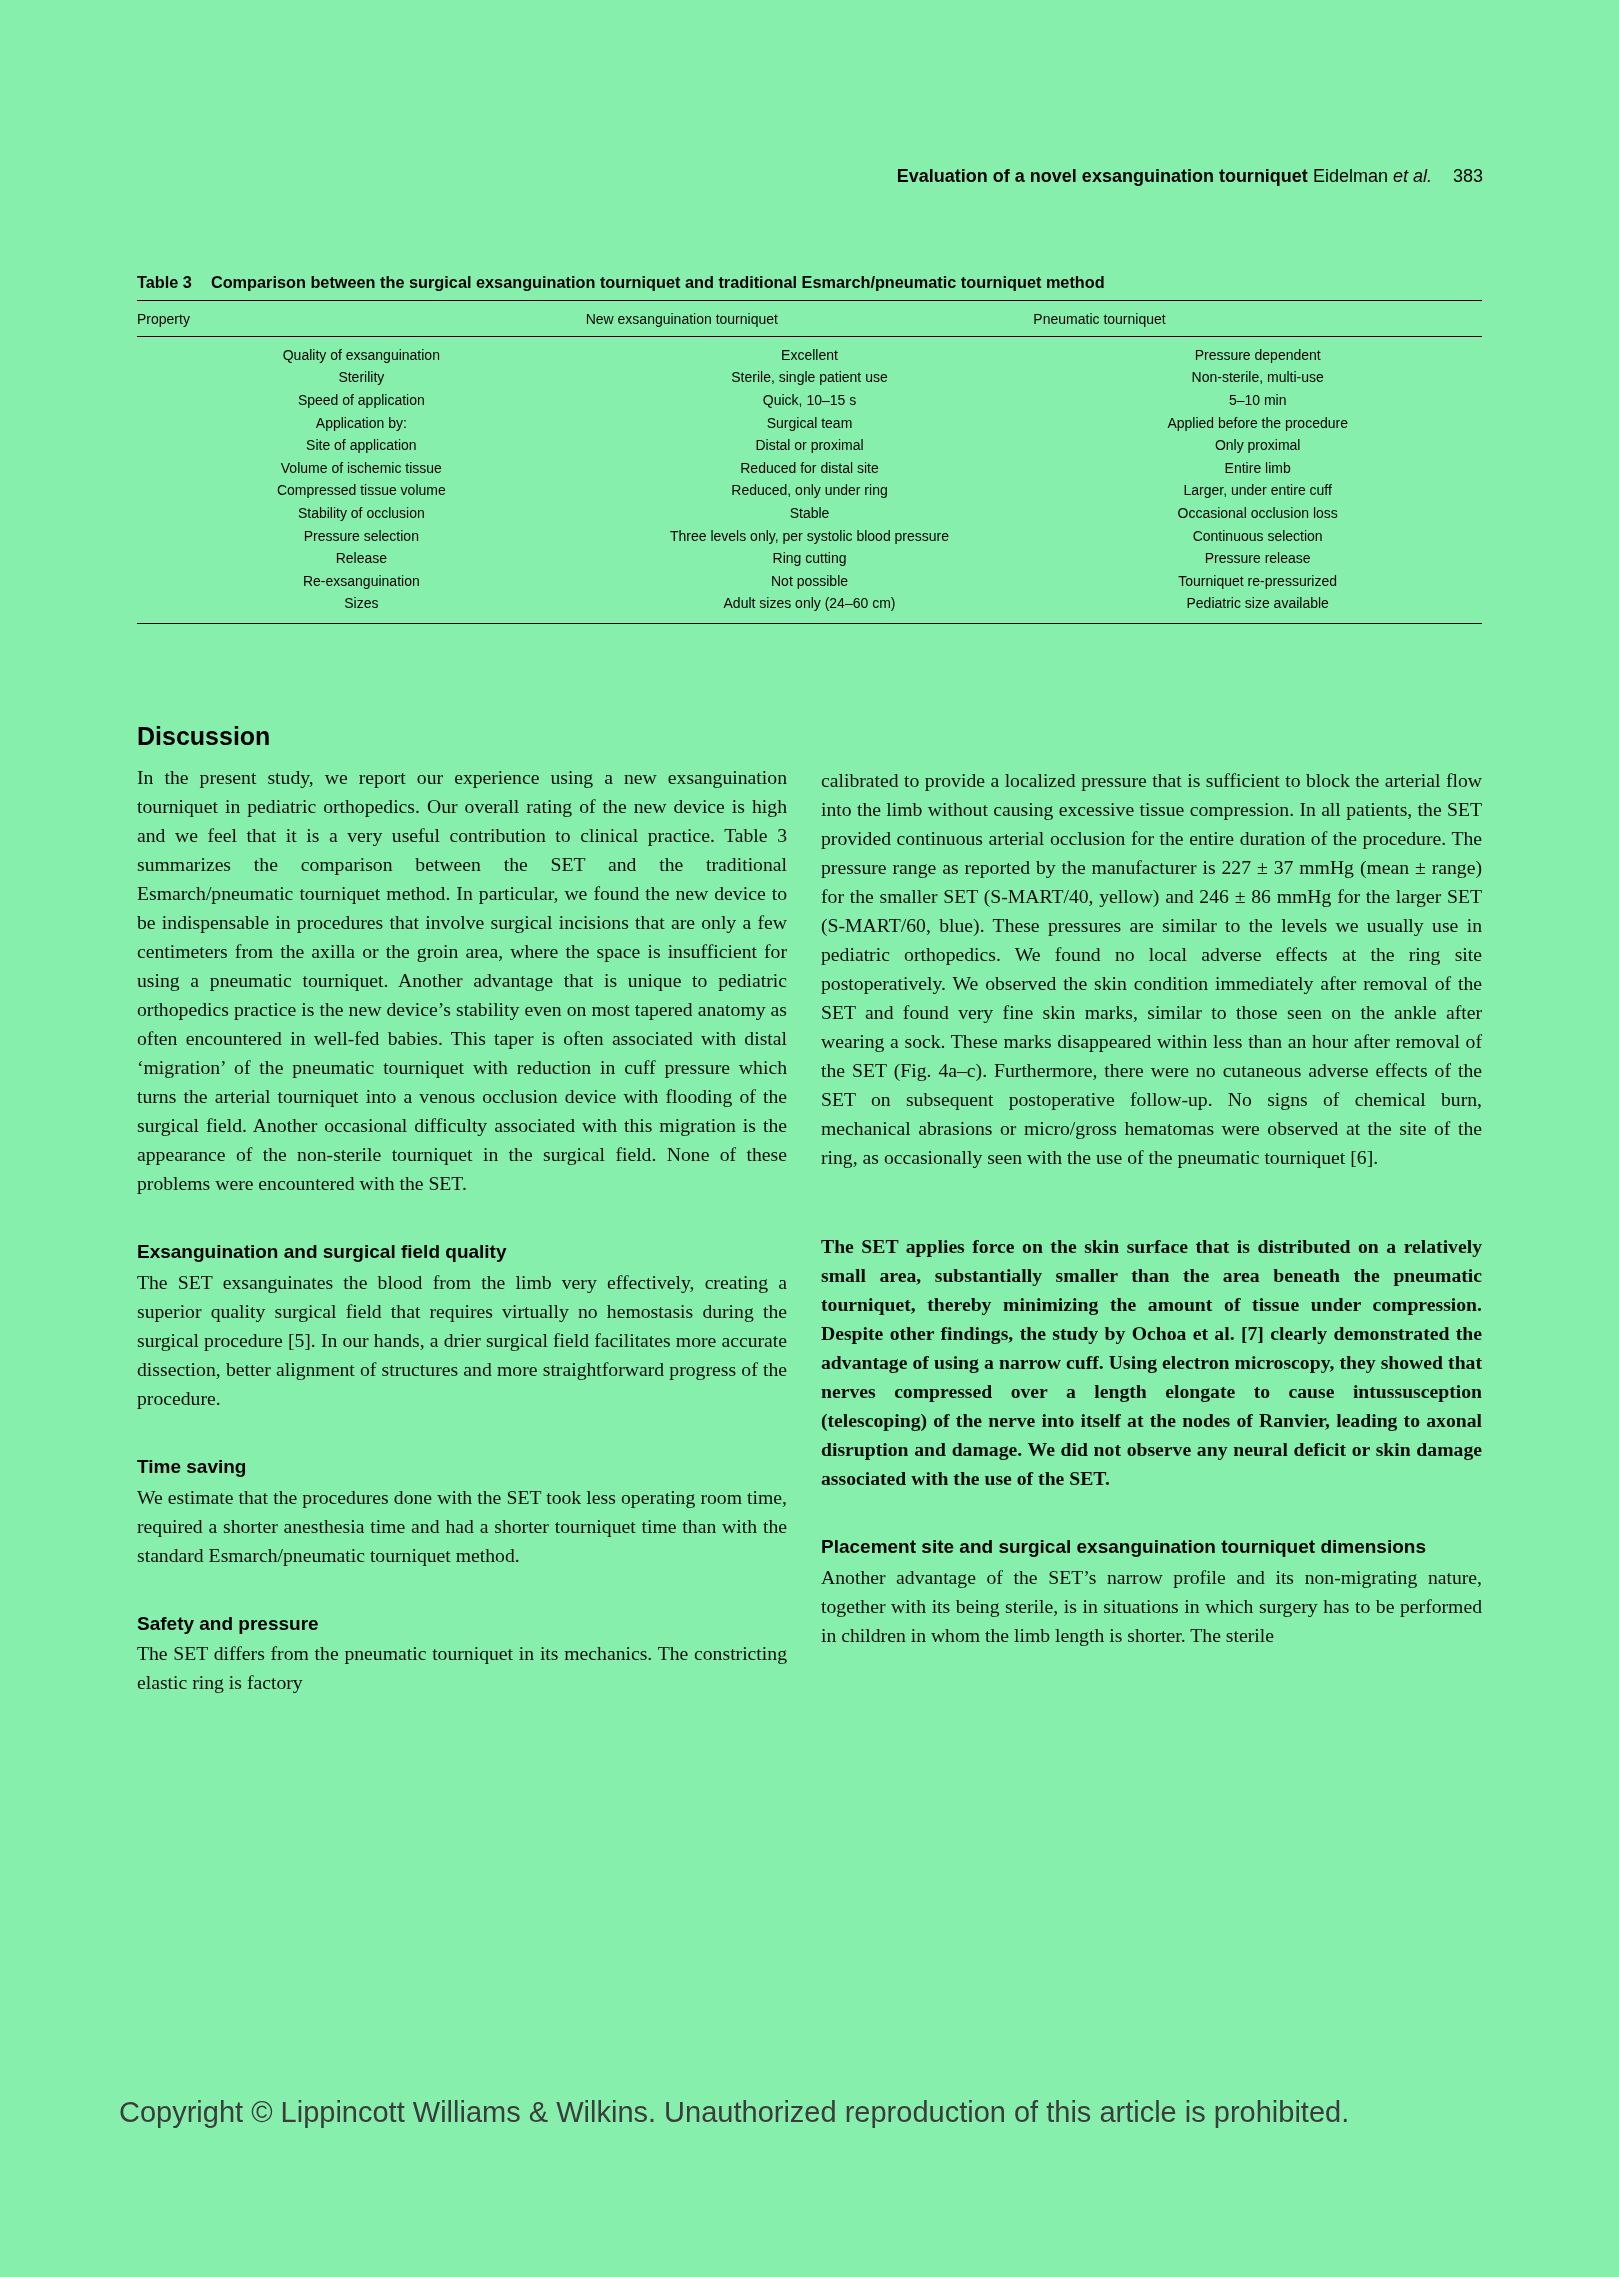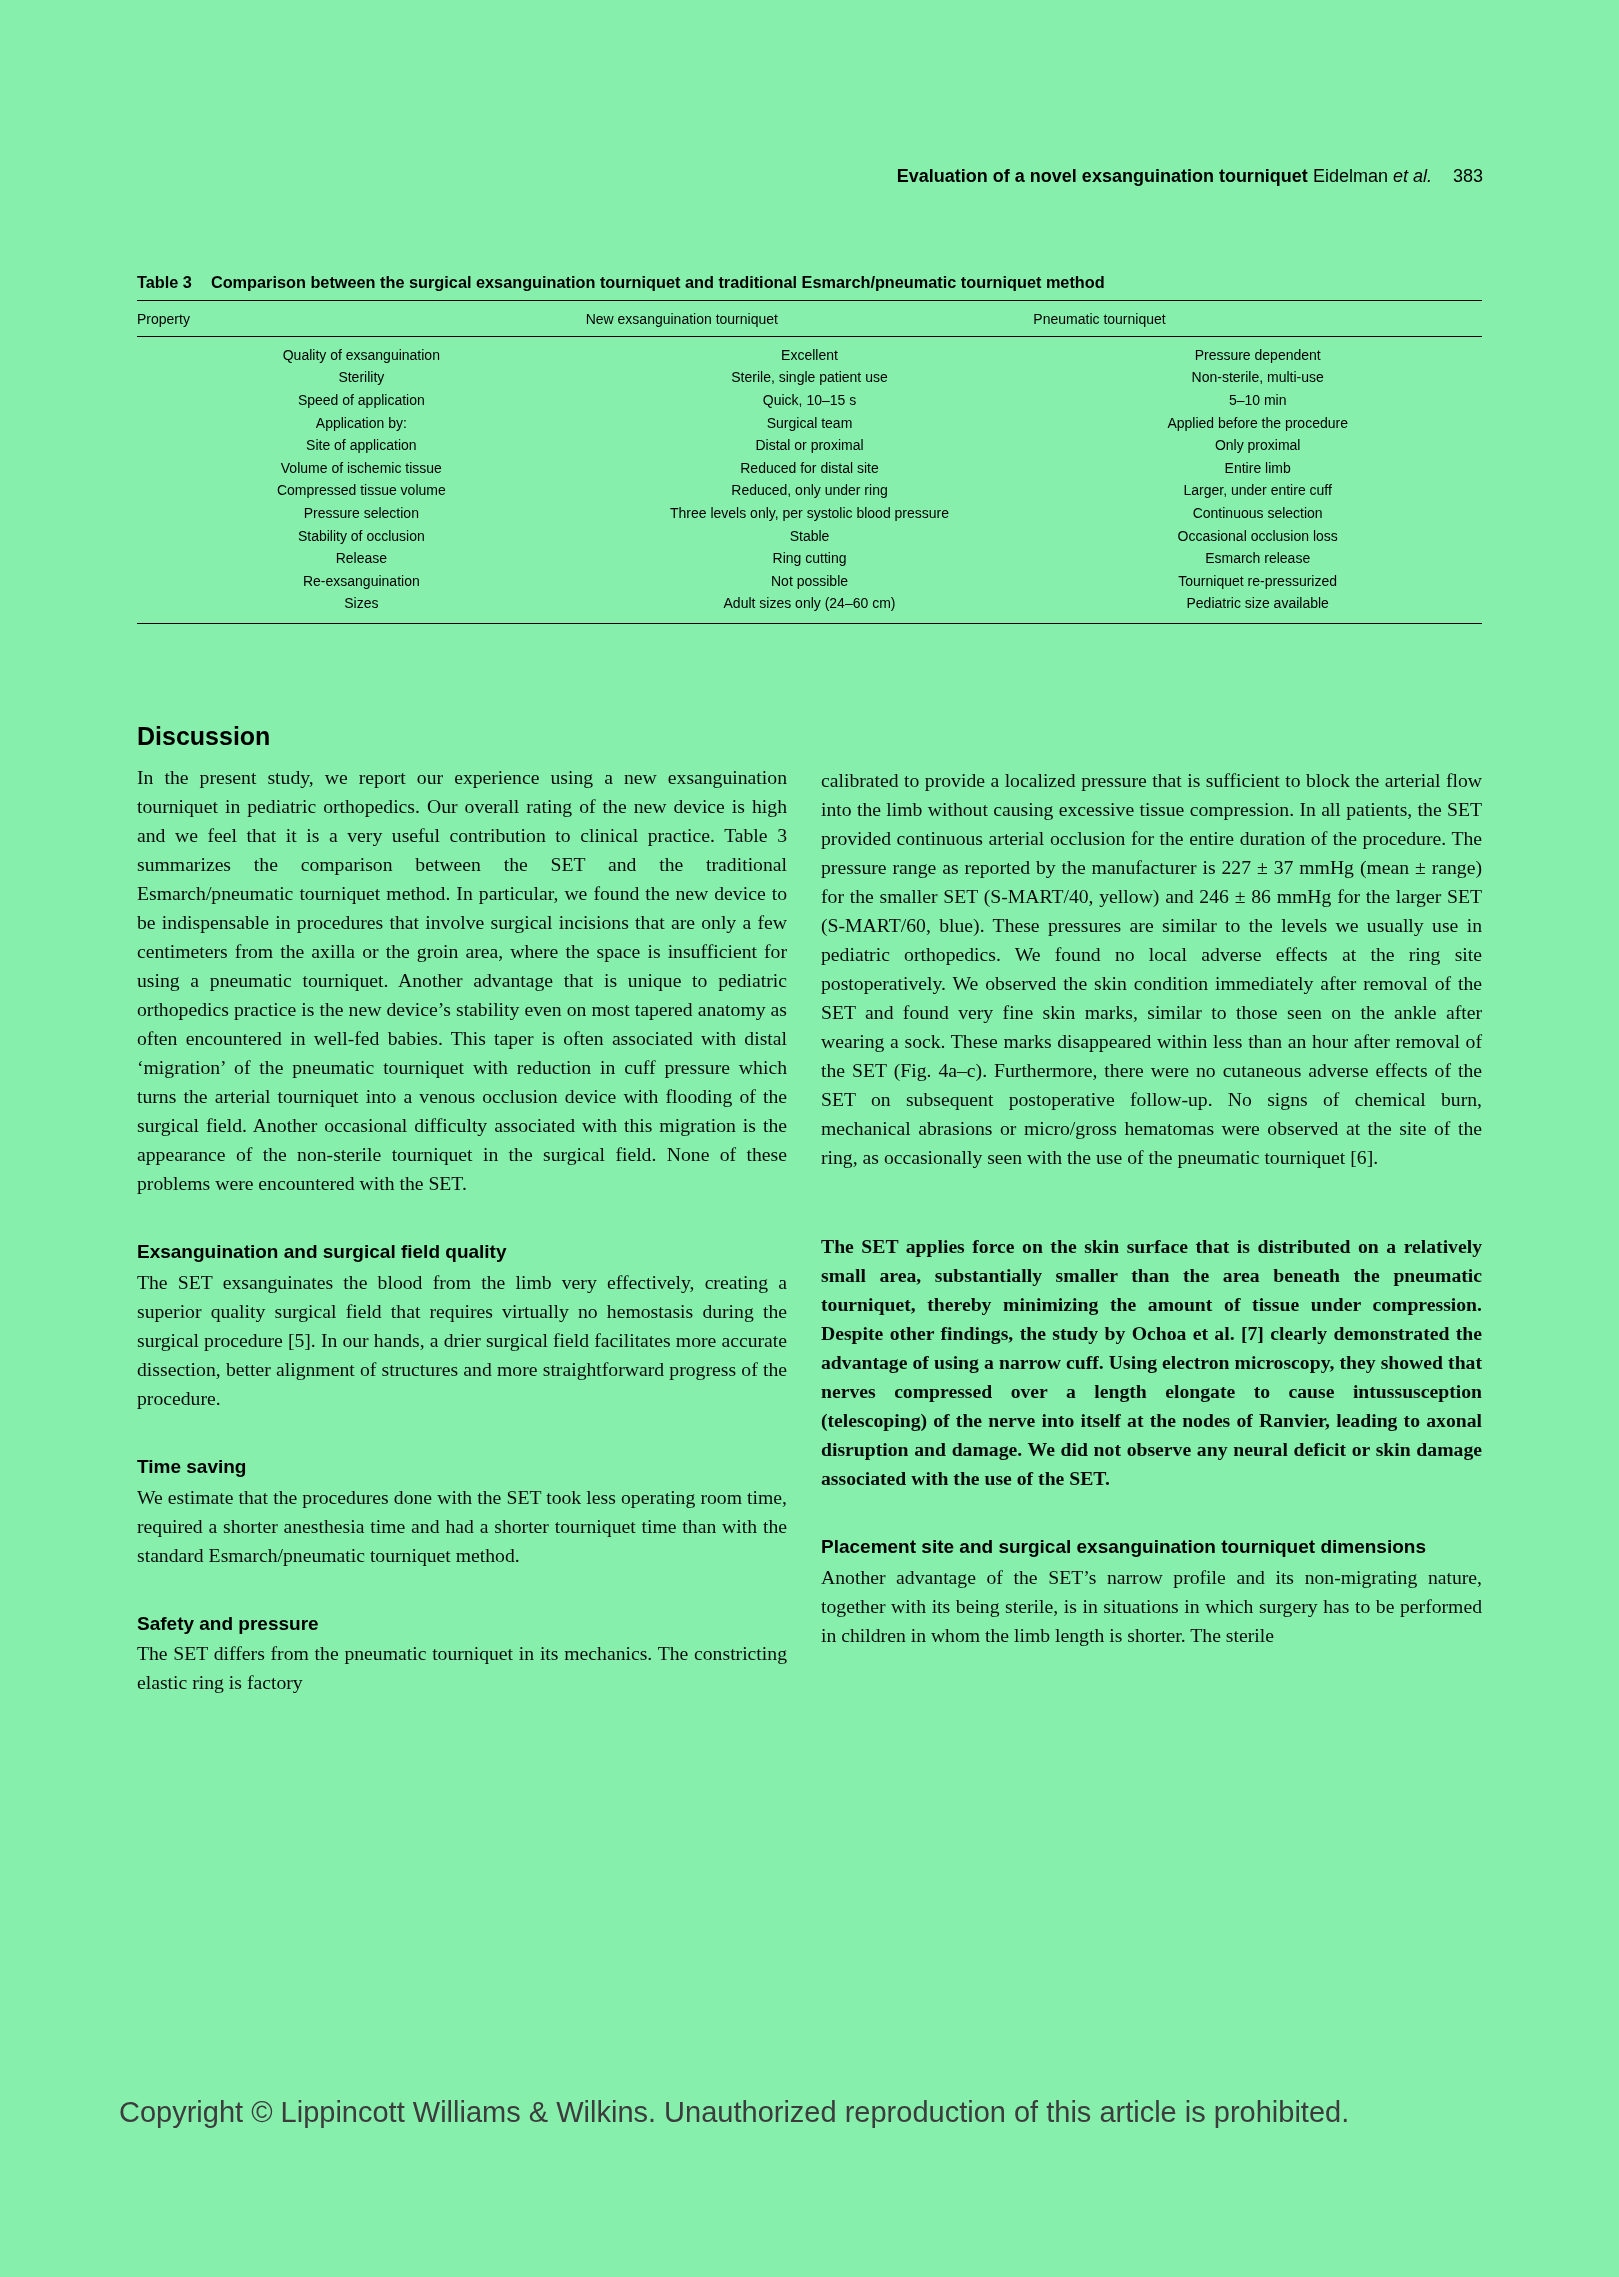--- a/index.html
+++ b/index.html
@@ -159,33 +159,33 @@
           <td class="col1">Volume of ischemic tissue</td>
           <td class="col2">Reduced for distal site</td>
           <td class="col3">Entire limb</td>
         </tr>
         <tr>
           <td class="col1">Compressed tissue volume</td>
           <td class="col2">Reduced, only under ring</td>
           <td class="col3">Larger, under entire cuff</td>
         </tr>
         <tr>
+          <td class="col1">Stability of occlusion</td>
+          <td class="col2">Stable</td>
+          <td class="col3">Occasional occlusion loss</td>
+        </tr>
+        <tr>
           <td class="col1">Pressure selection</td>
           <td class="col2">Three levels only, per systolic blood pressure</td>
           <td class="col3">Continuous selection</td>
         </tr>
         <tr>
-          <td class="col1">Stability of occlusion</td>
-          <td class="col2">Stable</td>
-          <td class="col3">Occasional occlusion loss</td>
-        </tr>
-        <tr>
           <td class="col1">Release</td>
           <td class="col2">Ring cutting</td>
-          <td class="col3">Esmarch release</td>
+          <td class="col3">Pressure release</td>
         </tr>
         <tr>
           <td class="col1">Re-exsanguination</td>
           <td class="col2">Not possible</td>
           <td class="col3">Tourniquet re-pressurized</td>
         </tr>
         <tr>
           <td class="col1">Sizes</td>
           <td class="col2">Adult sizes only (24–60 cm)</td>
           <td class="col3">Pediatric size available</td>

